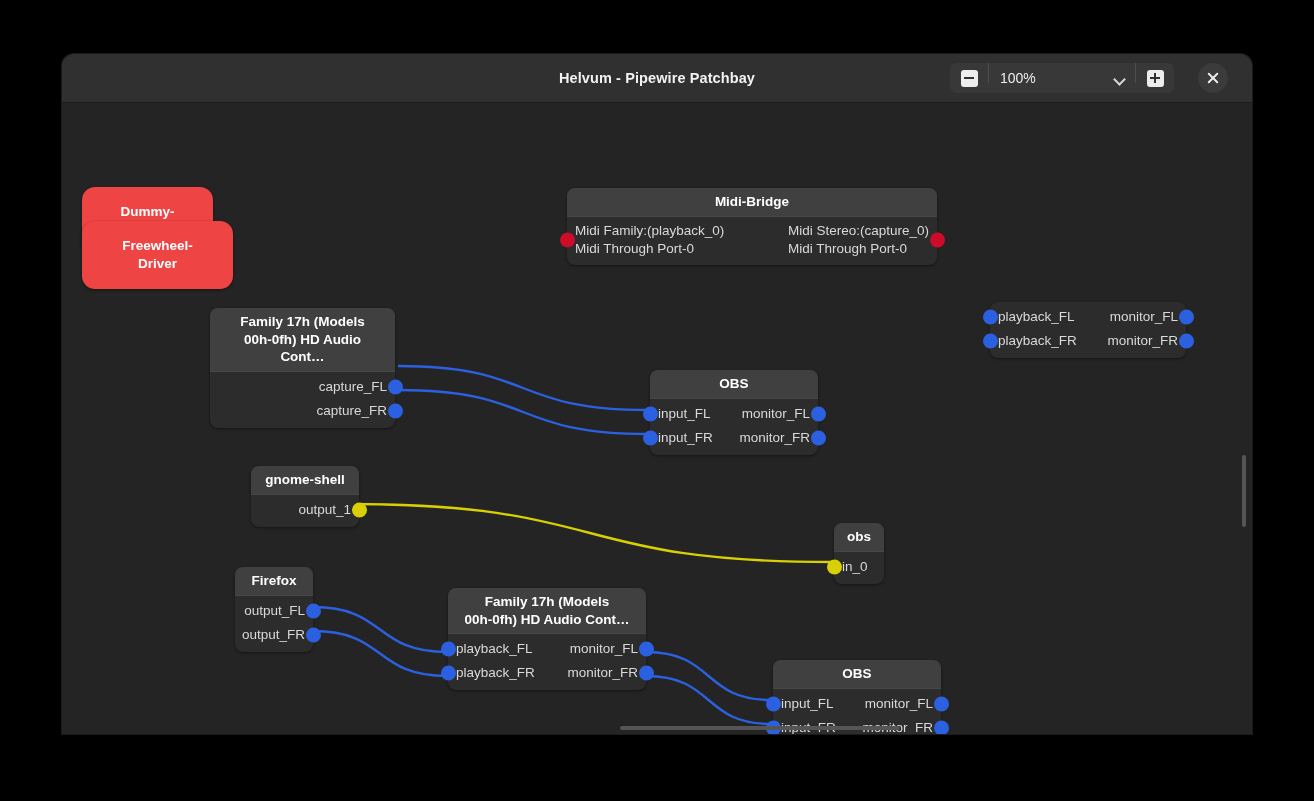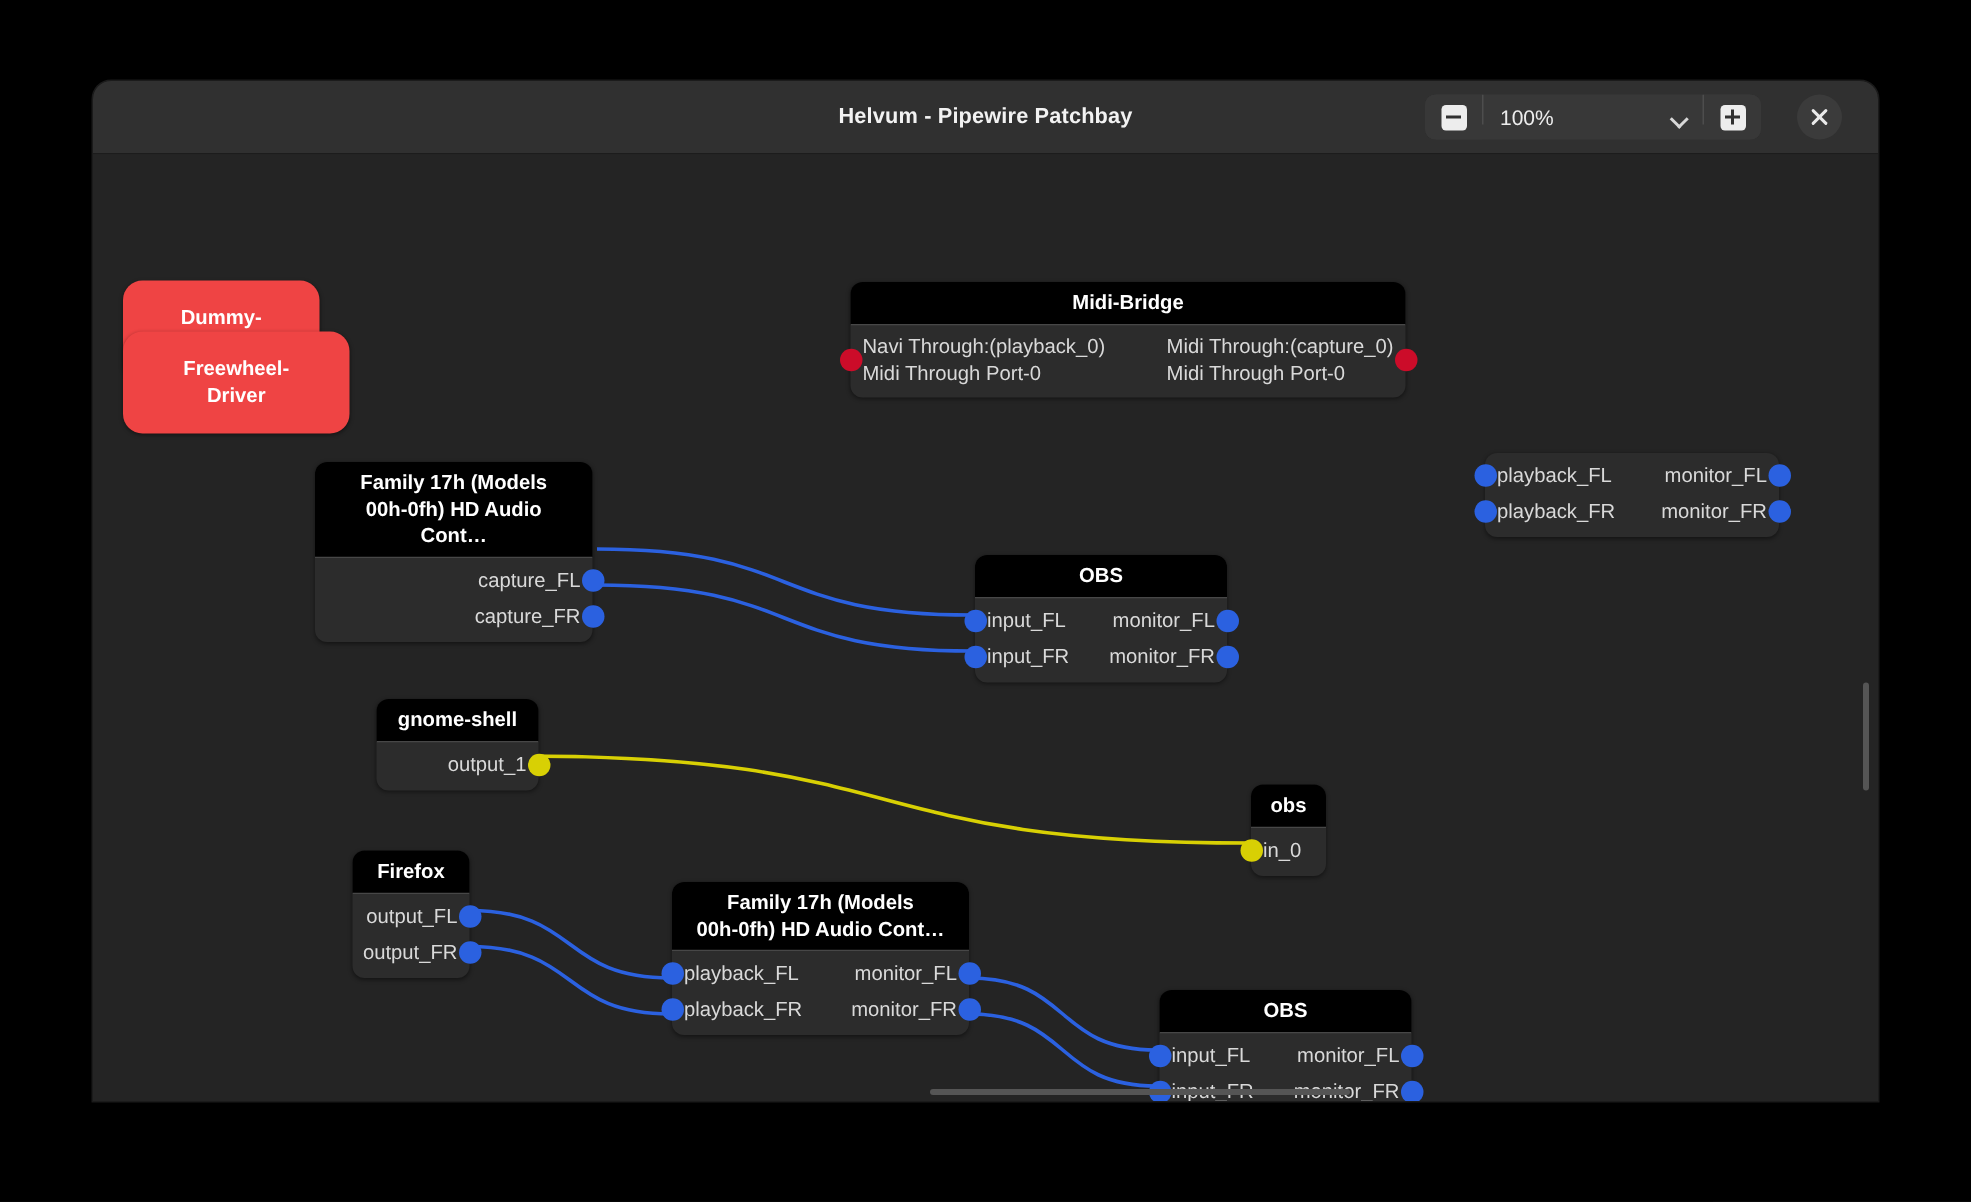--- a/index.html
+++ b/index.html
@@ -164,21 +164,21 @@
   }
 
   
   .node {
     position: absolute;
     background: #2c2c2c;
     border-radius: 8px;
     box-shadow: 0 1px 3px rgba(0,0,0,0.45);
   }
   .node-header {
-    background: #000000;
+    background: #404040;
     border-radius: 8px 8px 0 0;
     color: #ffffff;
     font-size: 13.5px;
     font-weight: bold;
     padding: 5px 10px 5px 10px;
     line-height: 17.5px;
     border-bottom: 1px solid #474747;
   }
   .node-header.center { text-align: center; }
   .node-header.left   { text-align: center; }
@@ -303,28 +303,28 @@
           </div>
           <div class="node pill" style="left: 20px; top: 102px; width: 127px;">
             <div class="node-header center">Freewheel-Driver</div>
           </div>
           <div class="node" style="left: 505px; top: 85px; width: 370px;">
             <div class="node-header center">Midi-Bridge</div>
             <div class="ports">
               <div class="port-row" style="height: 40px;">
                 <div class="port-cell in">
                   <div>
-                    <span class="port-multiline">Navi Through:(playback_0)</span>
+                    <span class="port-multiline">Midi Family:(playback_0)</span>
                     <span class="port-multiline">Midi Through Port-0</span>
                   </div>
                   <span class="dot midi left"></span>
                 </div>
                 <div class="port-cell out">
                   <div style="text-align: left;">
-                    <span class="port-multiline">Midi Through:(capture_0)</span>
+                    <span class="port-multiline">Midi Stereo:(capture_0)</span>
                     <span class="port-multiline">Midi Through Port-0</span>
                   </div>
                   <span class="dot midi right"></span>
                 </div>
               </div>
             </div>
           </div>
           <div class="node" style="left: 148px; top: 205px; width: 185px;">
             <div class="node-header left">
               <div>Family 17h (Models</div>

